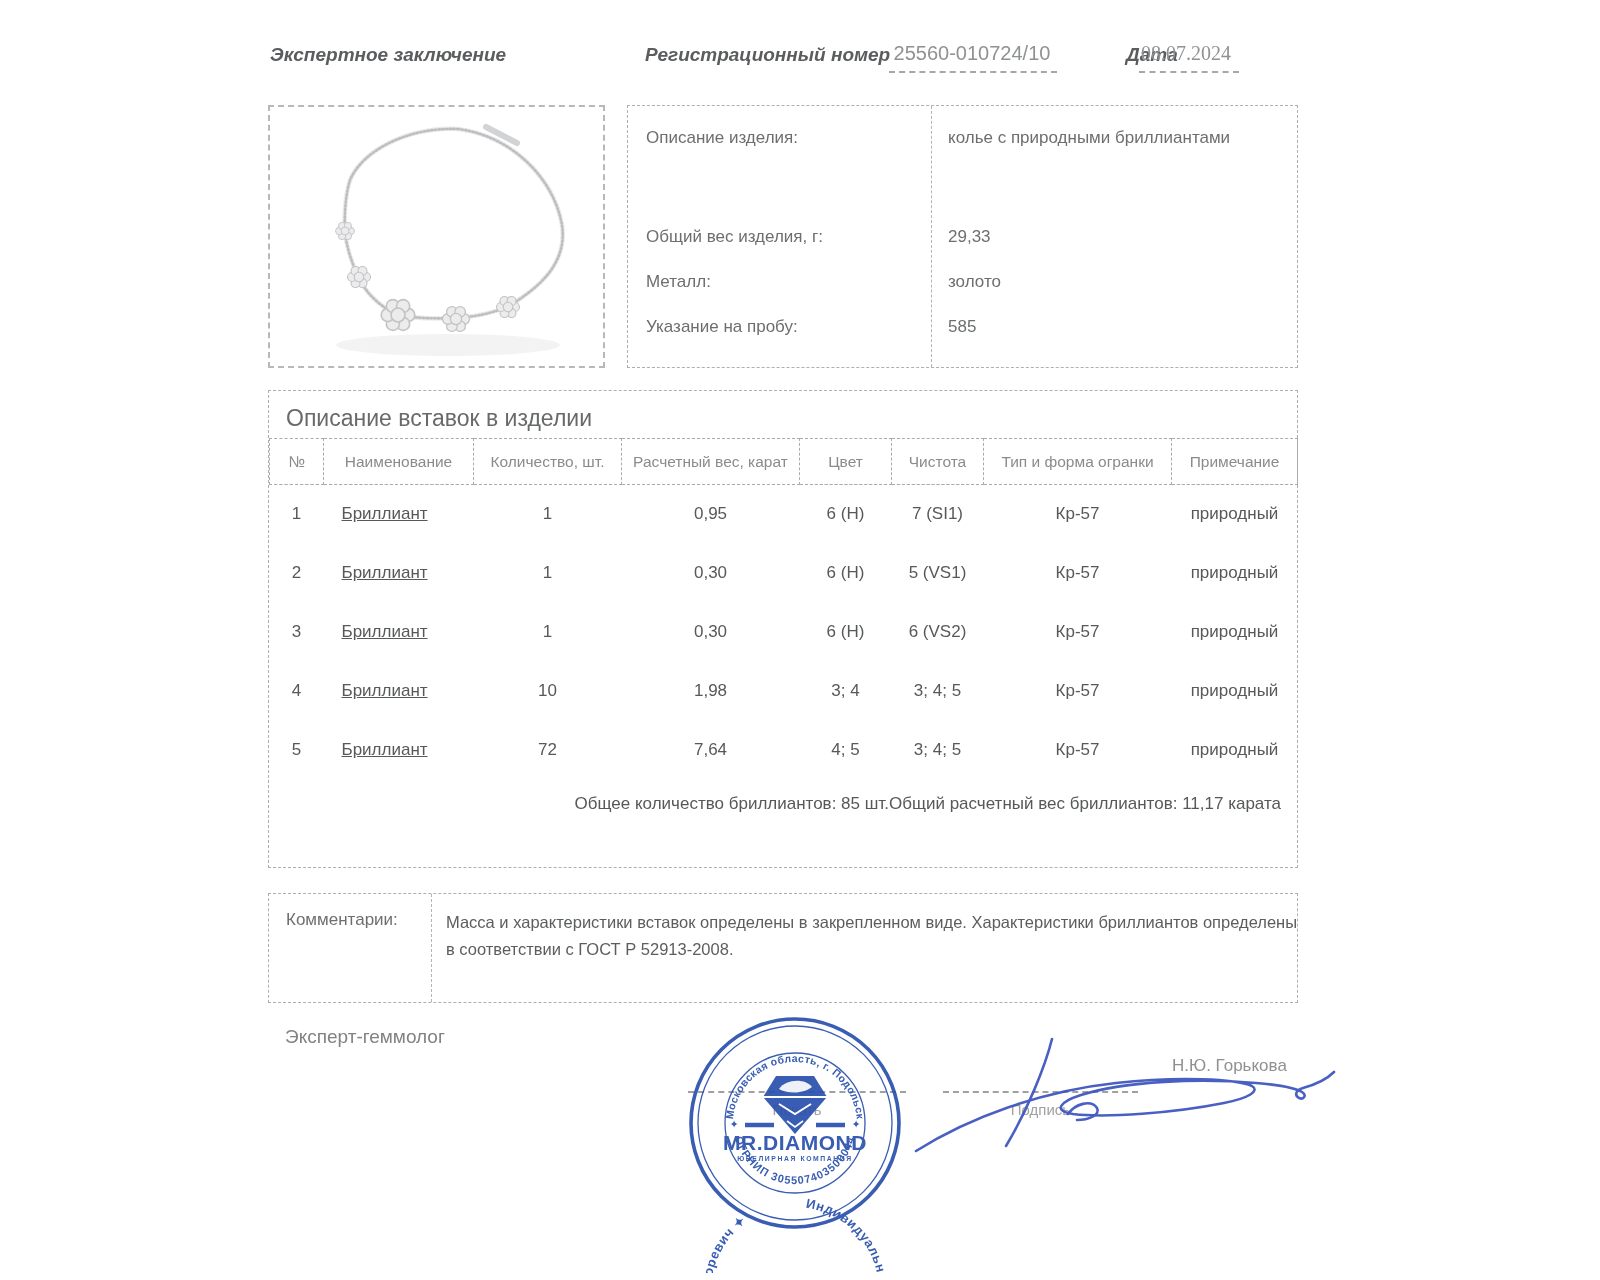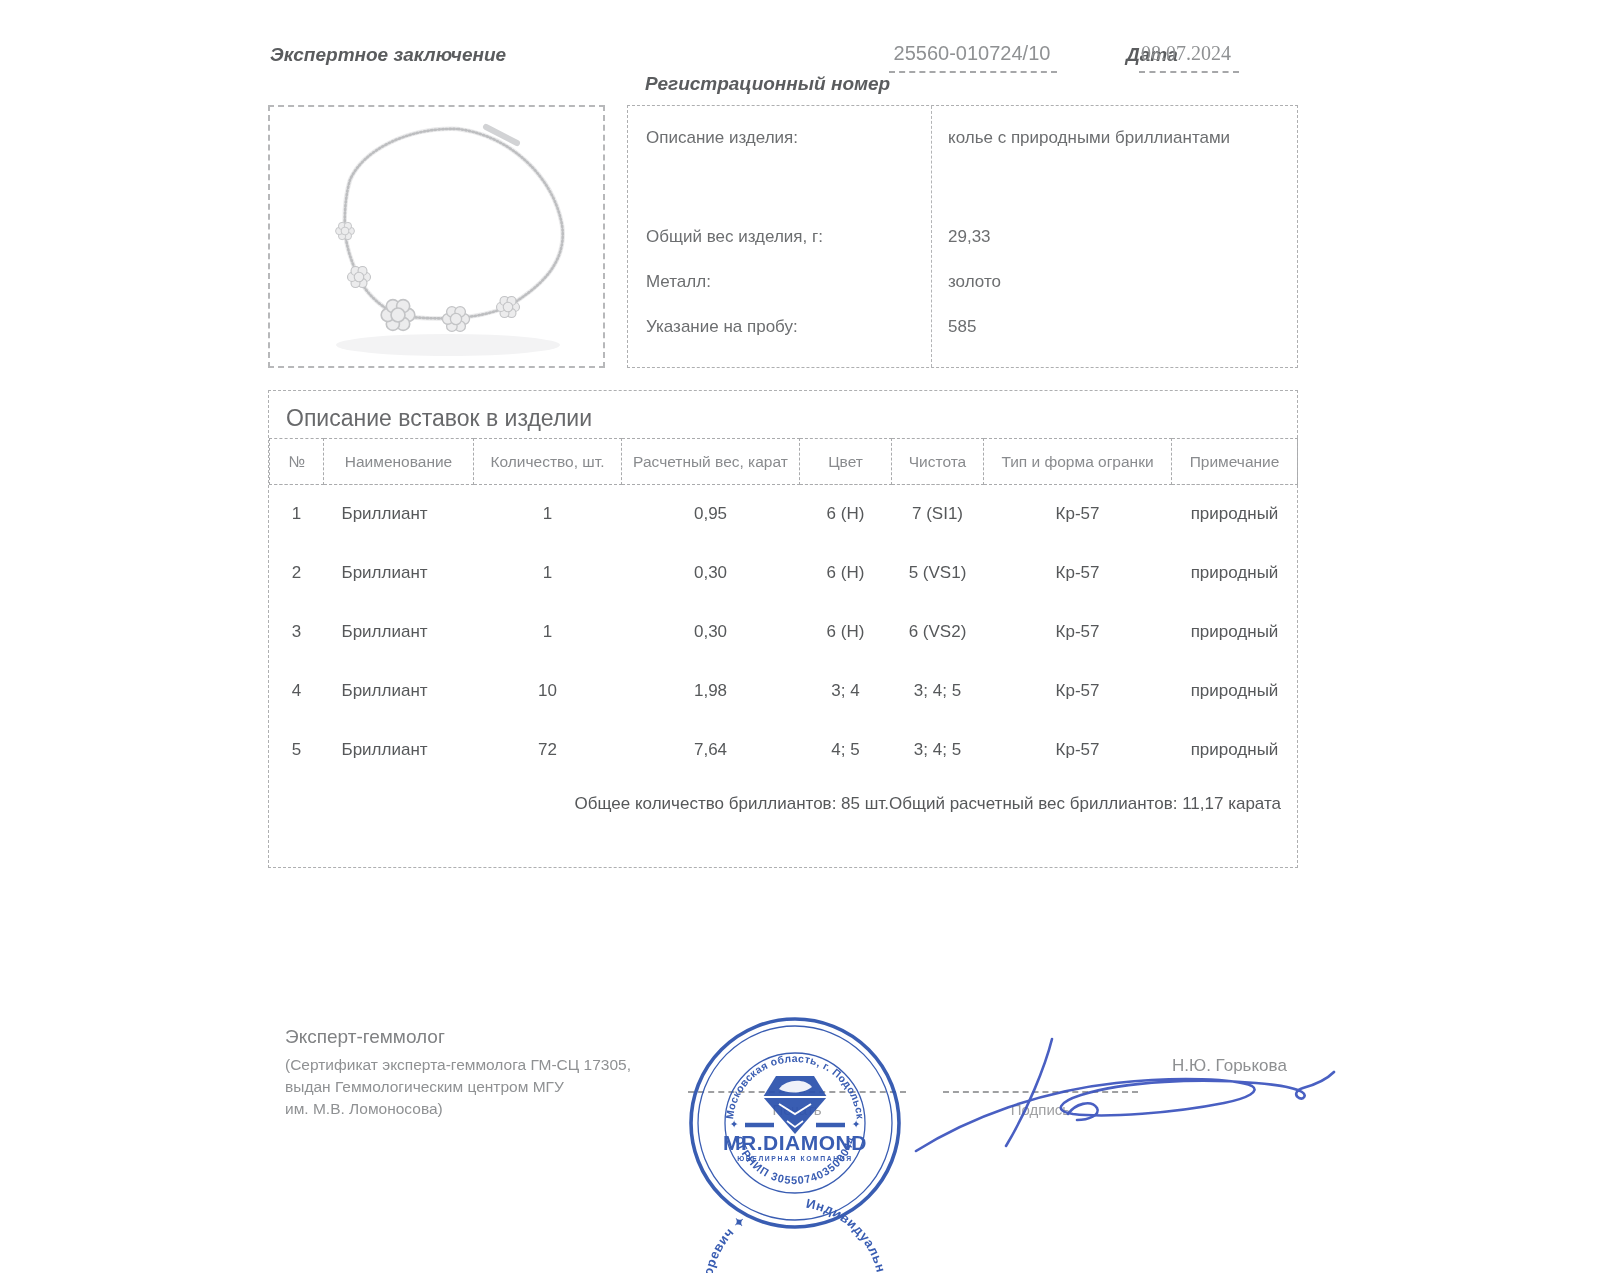--- a/index.html
+++ b/index.html
@@ -23,21 +23,21 @@
   .desc-row .val { position:absolute; left:320px; white-space:nowrap; }
 
   
   .tbl-title { height:47px; padding:14px 0 0 17px; font-size:23px; color:#68696b; }
   table.inserts { border-collapse:collapse; width:1028px; table-layout:fixed; }
   table.inserts th {
     height:46px; font-size:15.5px; font-weight:normal; color:#898b8e;
     border:1px dashed #aaabad; text-align:center; overflow:hidden; white-space:nowrap;
   }
   table.inserts td { height:59px; font-size:17px; color:#56585a; text-align:center; }
-  table.inserts td.name { text-align:left; padding-left:18px; }
+  table.inserts td.name { text-align:left; padding-left:18px;text-decoration:underline; }
   .totals { display:flex; justify-content:flex-end; padding:14px 16px 0 17px; font-size:17px; color:#56585a; }
 
   
   .cmt-divider { position:absolute; left:162px; top:0; bottom:0; border-left:1px dashed #b3b4b6; }
   .cmt-label { position:absolute; left:17px; top:16px; font-size:17px; color:#6c6e70; }
   .cmt-text { position:absolute; left:177px; top:15px; width:855px; font-size:16.5px; line-height:1.62; color:#5b5d5f; }
 
   
   .expert-title { position:absolute; left:285px; top:1026px; font-size:19px; color:#808284; }
   .expert-cert { position:absolute; left:285px; top:1054px; font-size:15.5px; line-height:1.42; color:#8f9193; }
@@ -49,21 +49,21 @@
   .sig-wrap { position:absolute; left:900px; top:1025px; width:440px; height:150px; z-index:4; }
 
   svg text { font-family:"Liberation Sans", sans-serif; }
 </style>
 </head>
 <body>
 
 <div class="page">
 
   <div class="hdr-label" style="left:270px;">Экспертное заключение</div>
-  <div class="hdr-label" style="left:645px;margin-top:29px;">Регистрационный номер</div>
+  <div class="hdr-label" style="left:645px;">Регистрационный номер</div>
   <div class="hdr-value" style="left:889px; min-width:168px;text-align:center;">25560-010724/10</div>
   <div class="hdr-label" style="left:1126px;">Дата</div>
   <div class="hdr-value" style="left:1139px; min-width:100px;font-family:Liberation Serif, serif;">08.07.2024</div>
 
   <div class="dash-box" style="left:268px; top:105px; width:337px; height:263px;">
     <svg width="333" height="259" viewBox="0 0 333 259">
 
       <ellipse cx="178" cy="238" rx="112" ry="11" fill="#f3f3f4"></ellipse>
 
       <path d="M 188 22
@@ -204,27 +204,27 @@
           <td>природный</td>
         </tr>
       </tbody>
     </table>
     <div class="totals">
       <span>Общее количество бриллиантов: 85 шт.</span>
       <span>Общий расчетный вес бриллиантов: 11,17 карата</span>
     </div>
   </div>
 
+  <div class="thin-box" style="left:268px; top:893px; width:1030px; height:110px;">
+    <div class="cmt-divider"></div>
+    <div class="cmt-label">Комментарии:</div>
+    <div class="cmt-text">Масса и характеристики вставок определены в закрепленном виде. Характеристики бриллиантов определены в соответствии с ГОСТ Р 52913-2008.</div>
+  </div>
 
   <div class="expert-title">Эксперт-геммолог</div>
-  <div class="expert-cert">
-    <div>(Сертификат эксперта-геммолога ГМ-СЦ 17305,</div>
-    <div>выдан Геммологическим центром МГУ</div>
-    <div>им. М.В. Ломоносова)</div>
-  </div>
 
   <div class="sign-line" style="left:688px; top:1091px; width:218px;">
     <span>Печать</span>
   </div>
   <div class="sign-line" style="left:943px; top:1091px; width:195px;">
     <span>Подпись</span>
   </div>
   <div class="expert-name">Н.Ю. Горькова</div>
 
   <div class="stamp-wrap">

